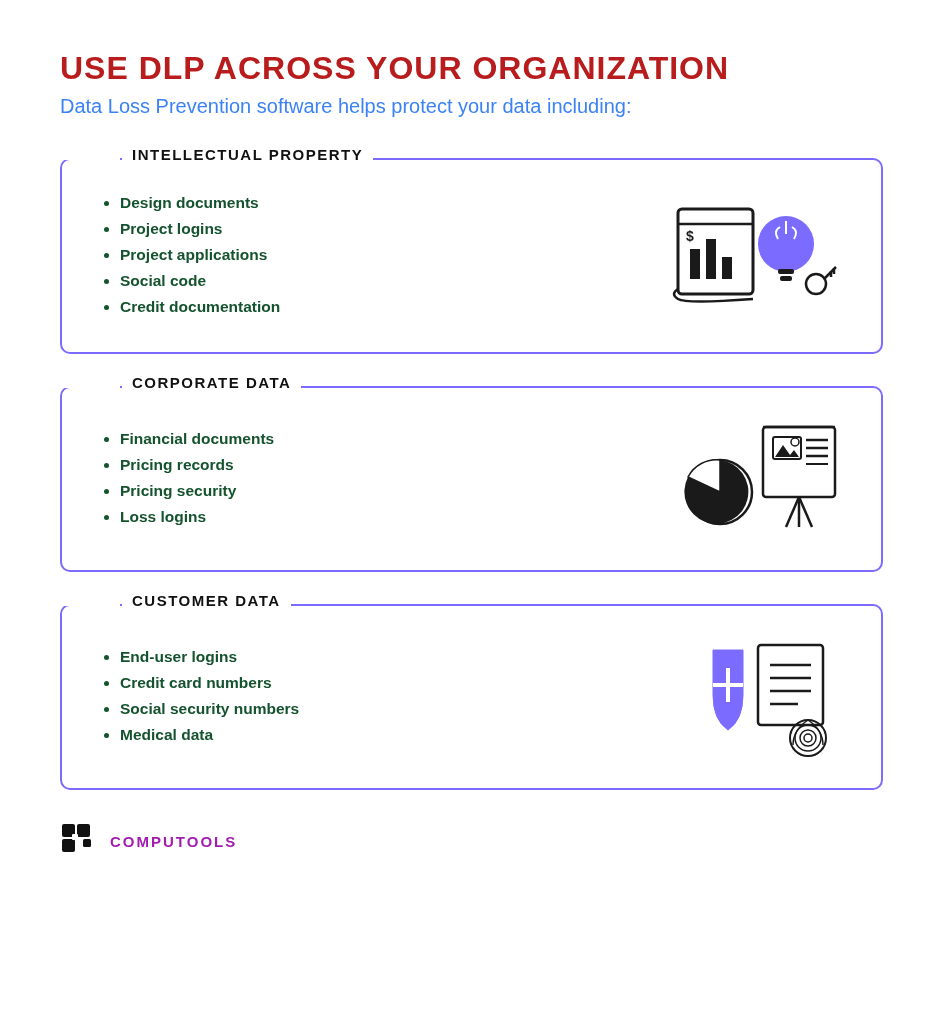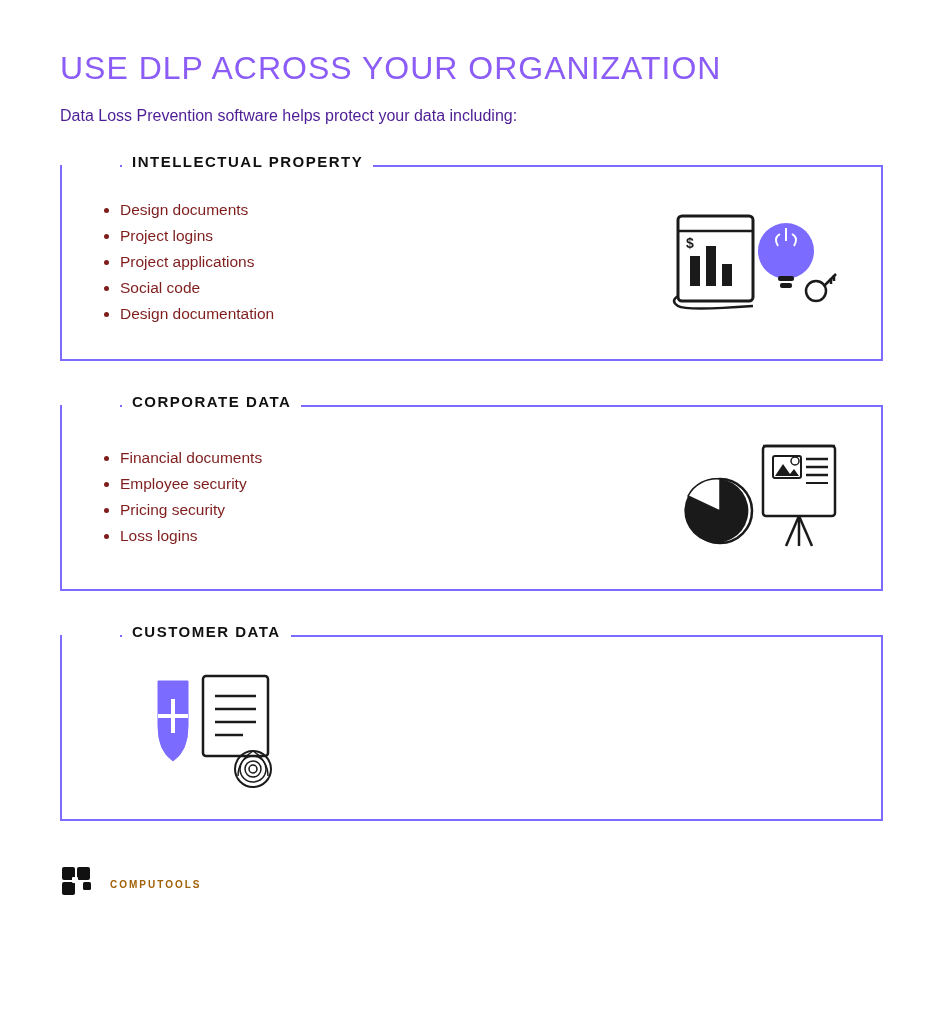--- a/index.html
+++ b/index.html
@@ -6,36 +6,36 @@
     body {
       background: #fff;
       font-family: 'Arial', sans-serif;
       width: 943px;
       min-height: 1024px;
       padding: 50px 60px 40px 60px;
       color: #1a1a1a;
     }
     h1.main-title {
       font-size: 32px;
-      font-weight: 400;
+      font-weight: 700;
       text-transform: uppercase;
       letter-spacing: 1px;
-      margin-bottom: 20px;
-      color: #8b5cf6;
+      margin-bottom: 8px;
+      color: #b91c1c;
     }
     .subtitle {
-      font-size: 16px;
-      color: #4c1d95;
+      font-size: 20px;
+      color: #3b82f6;
       margin-bottom: 40px;
       font-weight: 400;
     }
     .section-card {
       border: 2px solid #7b6bff;
-      border-radius: 0;
-      margin-bottom: 44px;
+      border-radius: 10px;
+      margin-bottom: 32px;
       position: relative;
       padding: 24px 28px 28px 36px;
       display: flex;
       flex-direction: row;
       align-items: center;
       justify-content: space-between;
       min-height: 160px;
     }
     .section-label {
       position: absolute;
@@ -52,23 +52,23 @@
     .section-left {
       flex: 1;
     }
     .section-left ul {
       list-style: disc;
       padding-left: 22px;
       margin-top: 10px;
     }
     .section-left ul li {
       font-size: 15.5px;
-      color: #7f1d1d;
+      color: #14532d;
       margin-bottom: 8px;
-      font-weight: 400;
+      font-weight: 700;
     }
     .section-right {
       width: 200px;
       display: flex;
       align-items: center;
       justify-content: center;
       flex-shrink: 0;
     }
     .section-right svg {
       width: 170px;
@@ -80,25 +80,25 @@
       margin-top: 30px;
       display: flex;
       align-items: center;
       gap: 12px;
     }
     .footer-logo {
       width: 38px;
       height: 38px;
     }
     .footer-brand {
-      font-size: 10px;
+      font-size: 15px;
       font-weight: 800;
       letter-spacing: 2px;
       text-transform: uppercase;
-      color: #a16207;
+      color: #a21caf;
     }
 
     
     .section-card::before {
       content: '';
       position: absolute;
       top: -2px;
       left: 0;
       width: 58px;
       height: 2px;
@@ -112,21 +112,21 @@
 <p class="subtitle">Data Loss Prevention software helps protect your data including:</p>
 
 <div class="section-card">
   <span class="section-label">INTELLECTUAL PROPERTY</span>
   <div class="section-left">
     <ul>
       <li>Design documents</li>
       <li>Project logins</li>
       <li>Project applications</li>
       <li>Social code</li>
-      <li>Design documentation</li>
+      <li>Credit documentation</li>
     </ul>
   </div>
   <div class="section-right">
 
     <svg viewBox="0 0 170 130" xmlns="http://www.w3.org/2000/svg">
 
       <rect x="10" y="20" width="75" height="85" rx="4" ry="4" fill="none" stroke="#1a1a1a" stroke-width="3"></rect>
       <line x1="10" y1="35" x2="85" y2="35" stroke="#1a1a1a" stroke-width="2.5"></line>
 
       <rect x="22" y="60" width="10" height="30" fill="#1a1a1a"></rect>
@@ -152,21 +152,21 @@
       <line x1="166" y1="79" x2="166" y2="85" stroke="#1a1a1a" stroke-width="2.5"></line>
     </svg>
   </div>
 </div>
 
 <div class="section-card">
   <span class="section-label">CORPORATE DATA</span>
   <div class="section-left">
     <ul>
       <li>Financial documents</li>
-      <li>Employee security</li>
+      <li>Pricing records</li>
       <li>Pricing security</li>
       <li>Loss logins</li>
     </ul>
   </div>
   <div class="section-right">
 
     <svg viewBox="0 0 170 130" xmlns="http://www.w3.org/2000/svg">
 
       <circle cx="52" cy="80" r="32" fill="none" stroke="#1a1a1a" stroke-width="2.5"></circle>
 
@@ -191,20 +191,28 @@
       <line x1="131" y1="85" x2="131" y2="115" stroke="#1a1a1a" stroke-width="2.5"></line>
       <line x1="131" y1="85" x2="144" y2="115" stroke="#1a1a1a" stroke-width="2.5"></line>
 
       <line x1="95" y1="15" x2="167" y2="15" stroke="#1a1a1a" stroke-width="2.5"></line>
     </svg>
   </div>
 </div>
 
 <div class="section-card">
   <span class="section-label">CUSTOMER DATA</span>
+  <div class="section-left">
+    <ul>
+      <li>End-user logins</li>
+      <li>Credit card numbers</li>
+      <li>Social security numbers</li>
+      <li>Medical data</li>
+    </ul>
+  </div>
   <div class="section-right">
 
     <svg viewBox="0 0 170 130" xmlns="http://www.w3.org/2000/svg">
 
       <path d="M45 20 L75 20 L75 65 Q75 90 60 100 Q45 90 45 65 Z" fill="#7b6bff" stroke="#7b6bff" stroke-width="1"></path>
 
       <line x1="60" y1="38" x2="60" y2="72" stroke="#fff" stroke-width="4"></line>
       <line x1="45" y1="55" x2="75" y2="55" stroke="#fff" stroke-width="4"></line>
 
       <rect x="90" y="15" width="65" height="80" rx="3" ry="3" fill="none" stroke="#1a1a1a" stroke-width="2.5"></rect>

